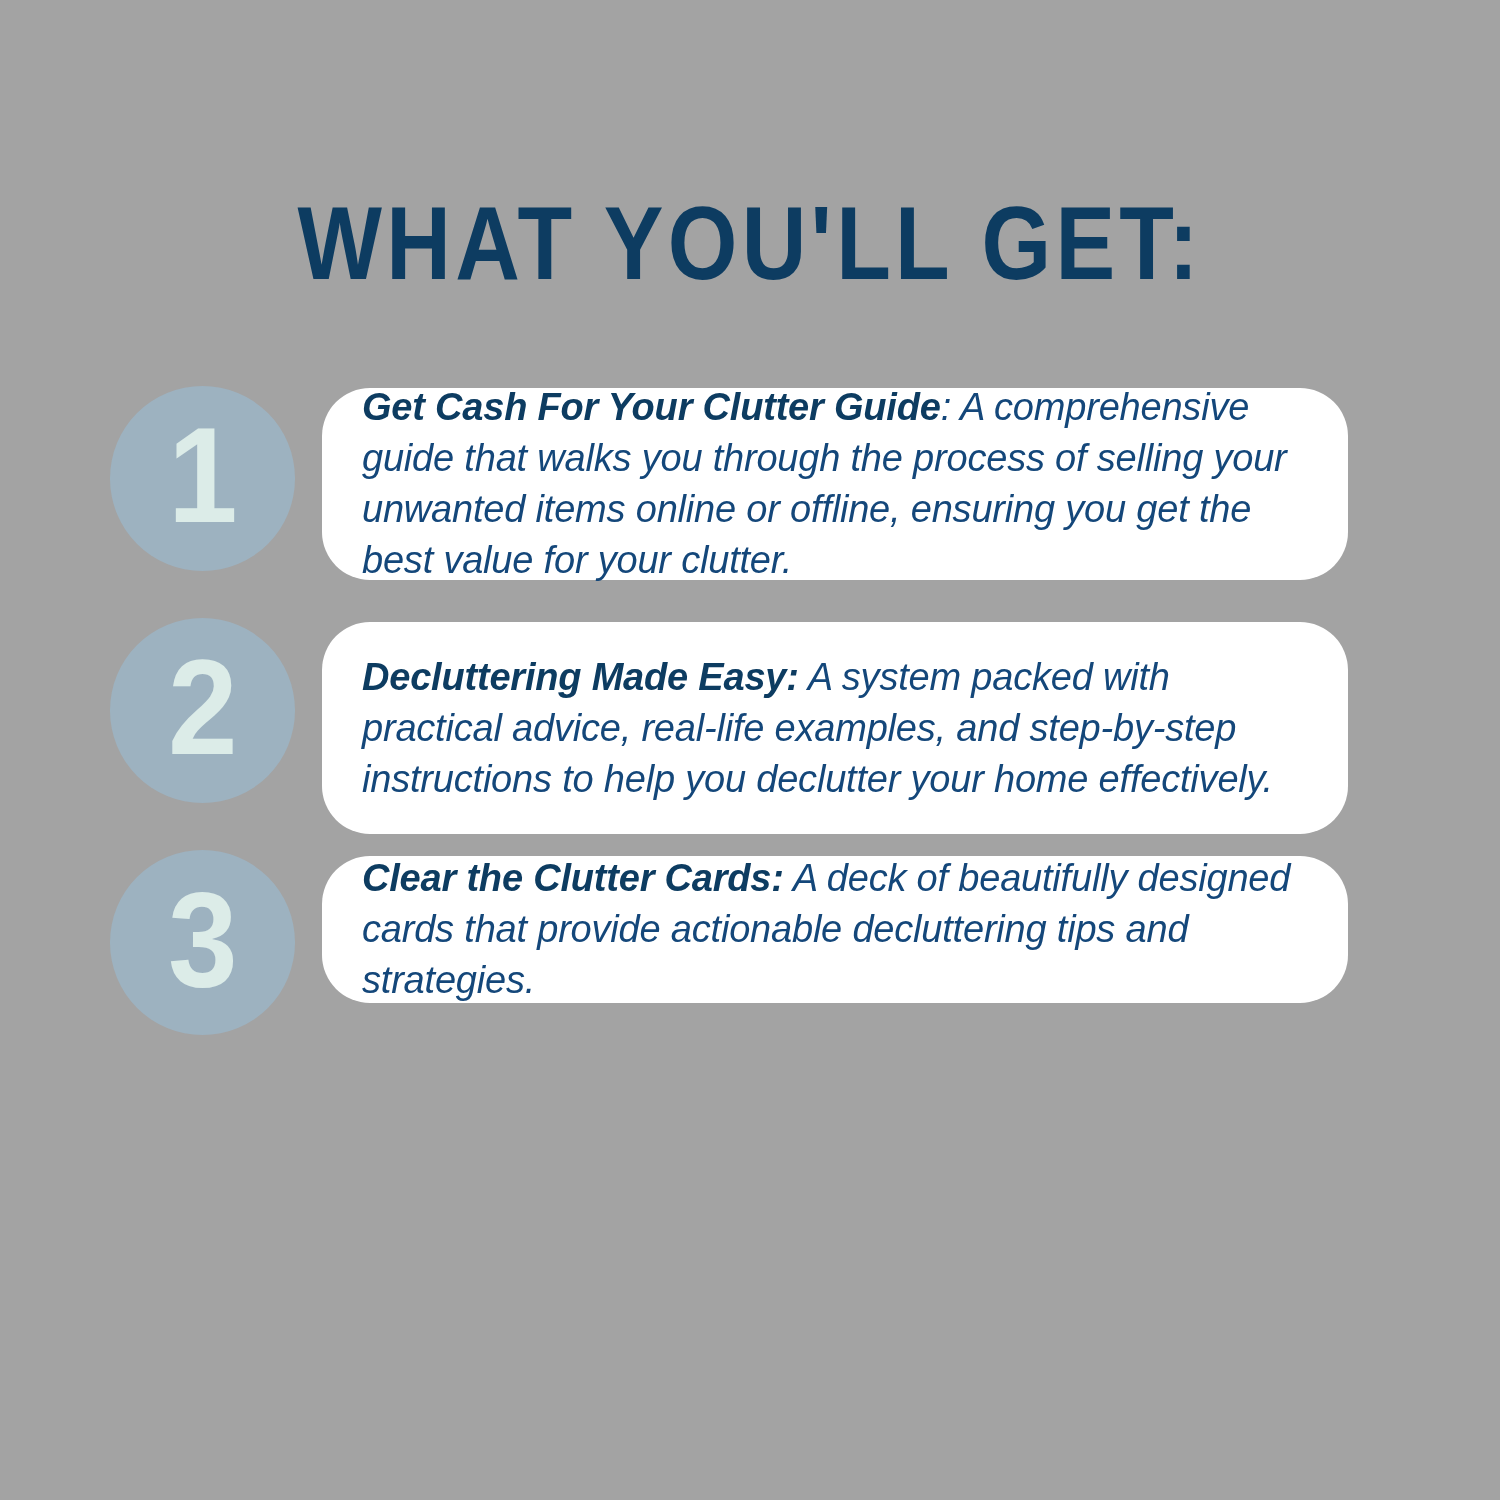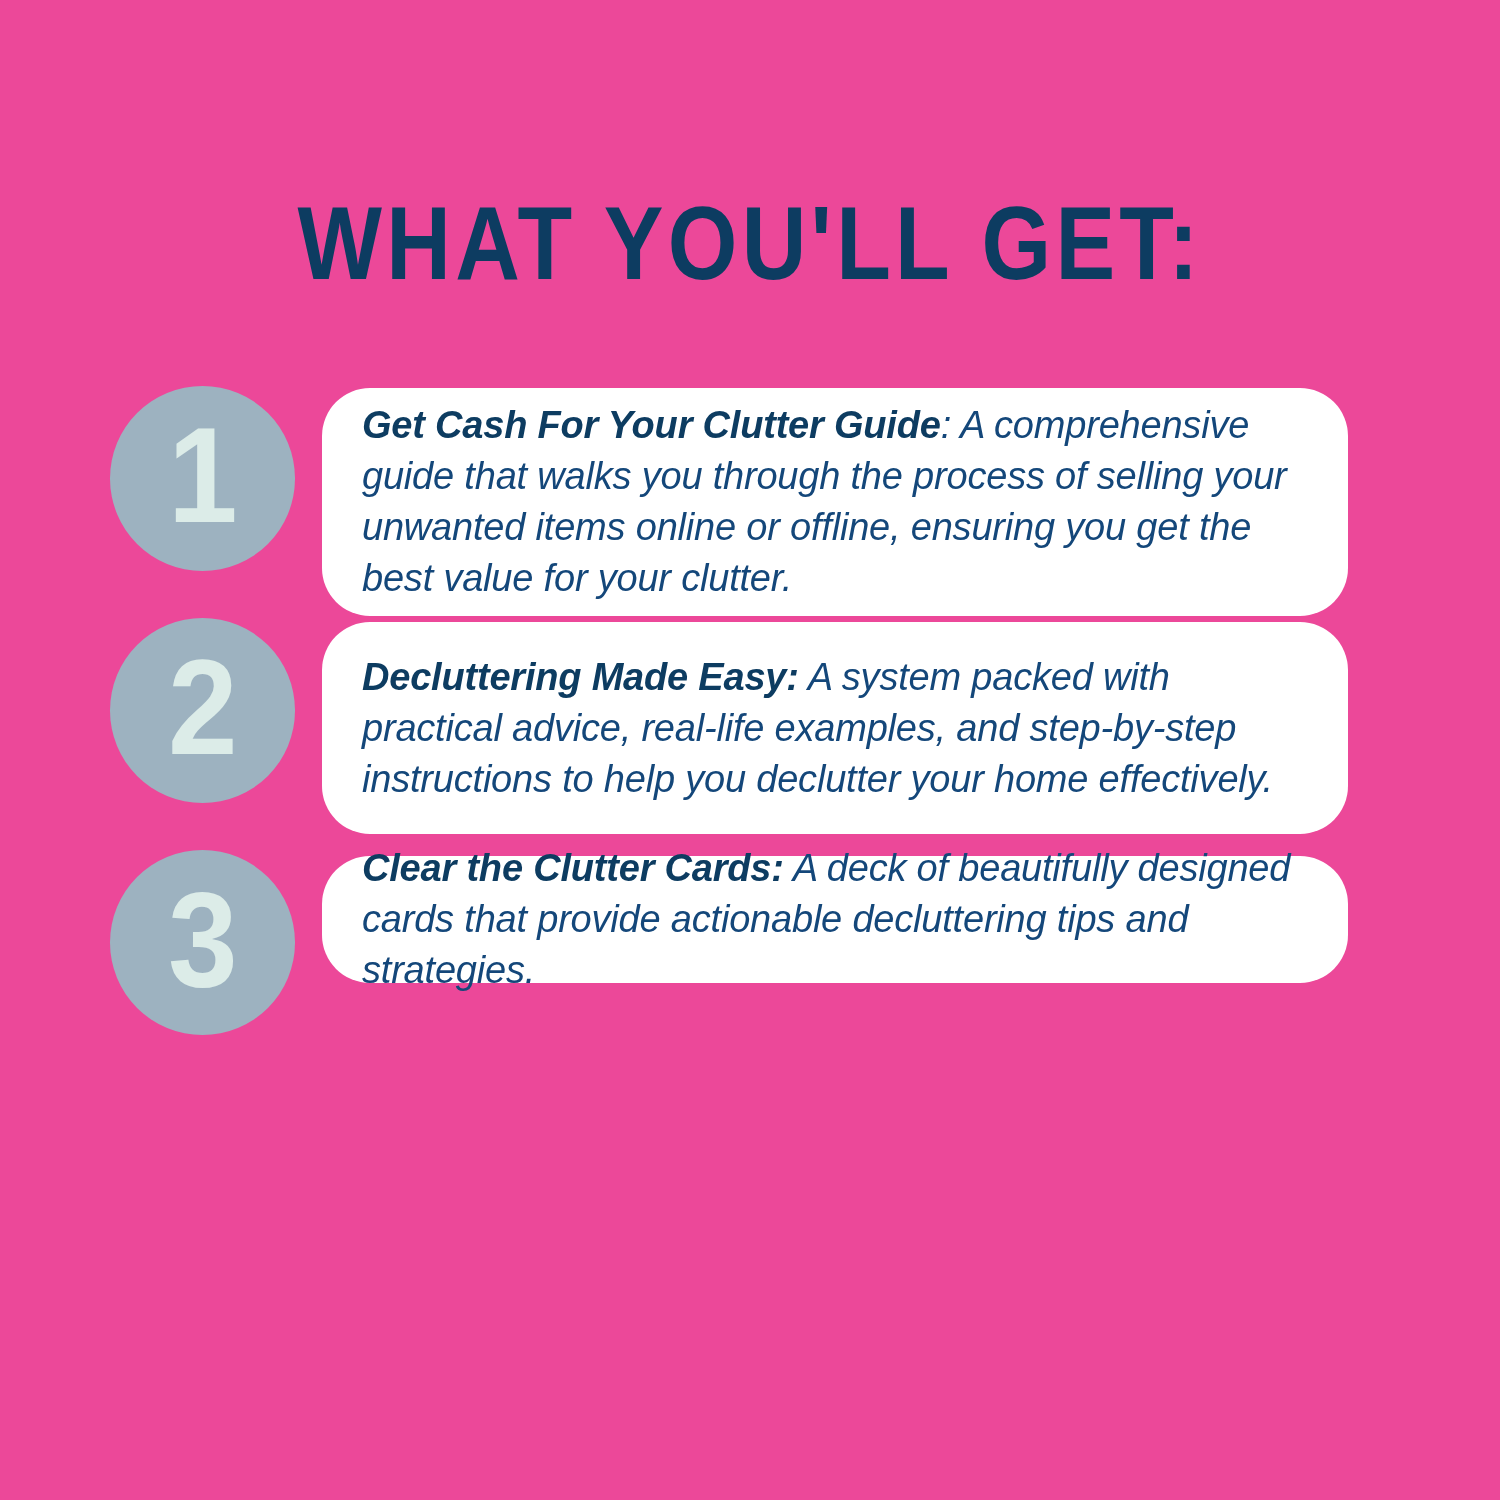--- a/index.html
+++ b/index.html
@@ -12,21 +12,21 @@
     height: 1500px;
     background: #dfeee8;
     font-family: "Liberation Sans", sans-serif;
     overflow: hidden;
   }
 
   .poster {
     position: relative;
     width: 1500px;
     height: 1500px;
-    background: #ec4899;
+    background: #a3a3a3;
   }
 
   
   .headline {
     position: absolute;
     left: 0;
     top: 118px;
     width: 1500px;
     text-align: center;
     color: #0d3c61;
@@ -100,27 +100,27 @@
   }
 
   .card-text b {
     font-weight: bold;
     font-style: italic;
     color: #0d3c61;
   }
 
   
   .row-1 .badge { top: 386px; }
-  .row-1 .card  { top: 388px; height: 228px; }
+  .row-1 .card  { top: 388px; height: 192px; }
 
   .row-2 .badge { top: 618px; }
   .row-2 .card  { top: 622px; height: 212px; }
 
   .row-3 .badge { top: 850px; }
-  .row-3 .card  { top: 856px; height: 127px; }
+  .row-3 .card  { top: 856px; height: 147px; }
 </style>
 </head>
 <body>
 
 <div class="poster">
 
   <h1 class="headline">WHAT YOU'LL GET:</h1>
 
   <div class="benefits">
 

